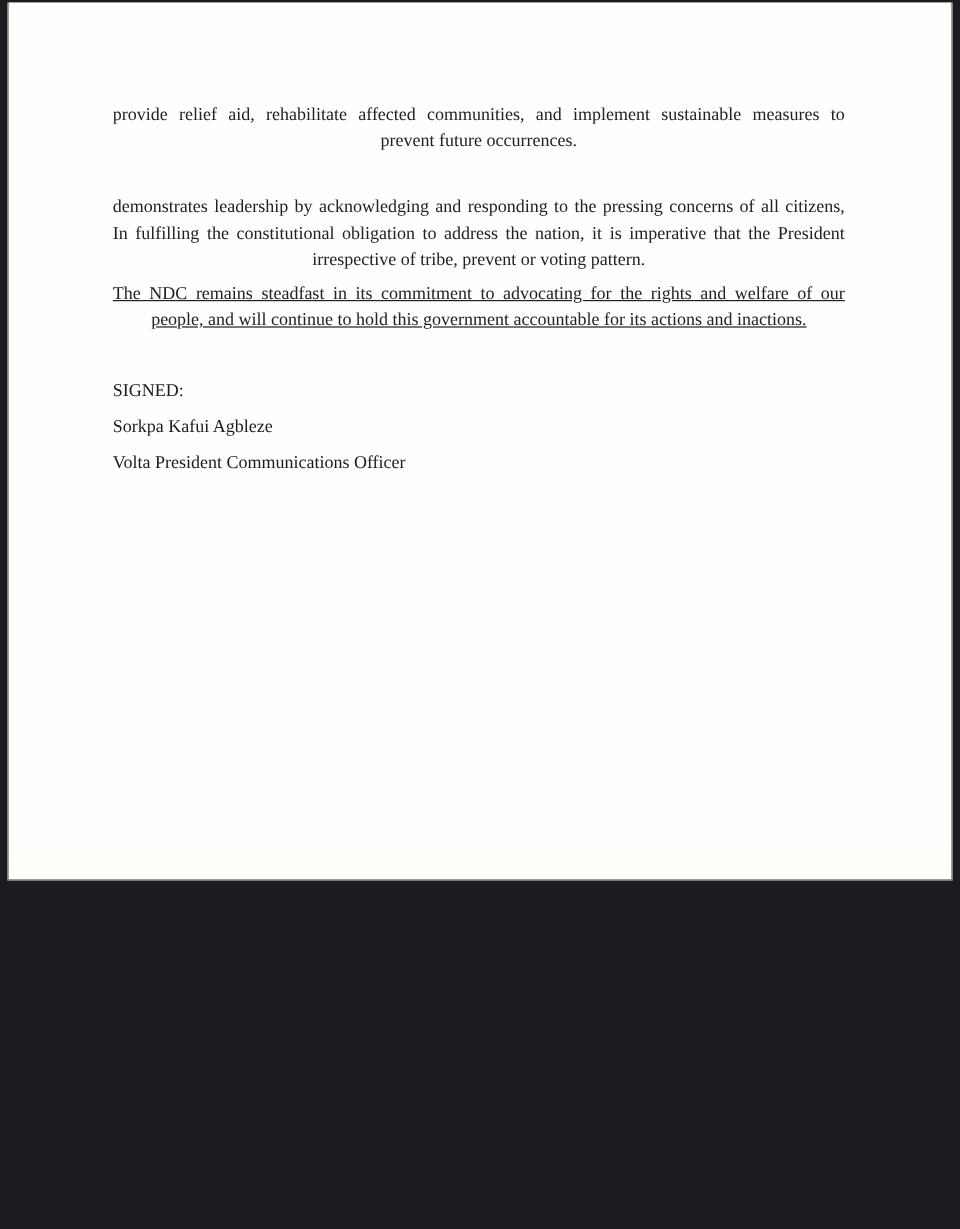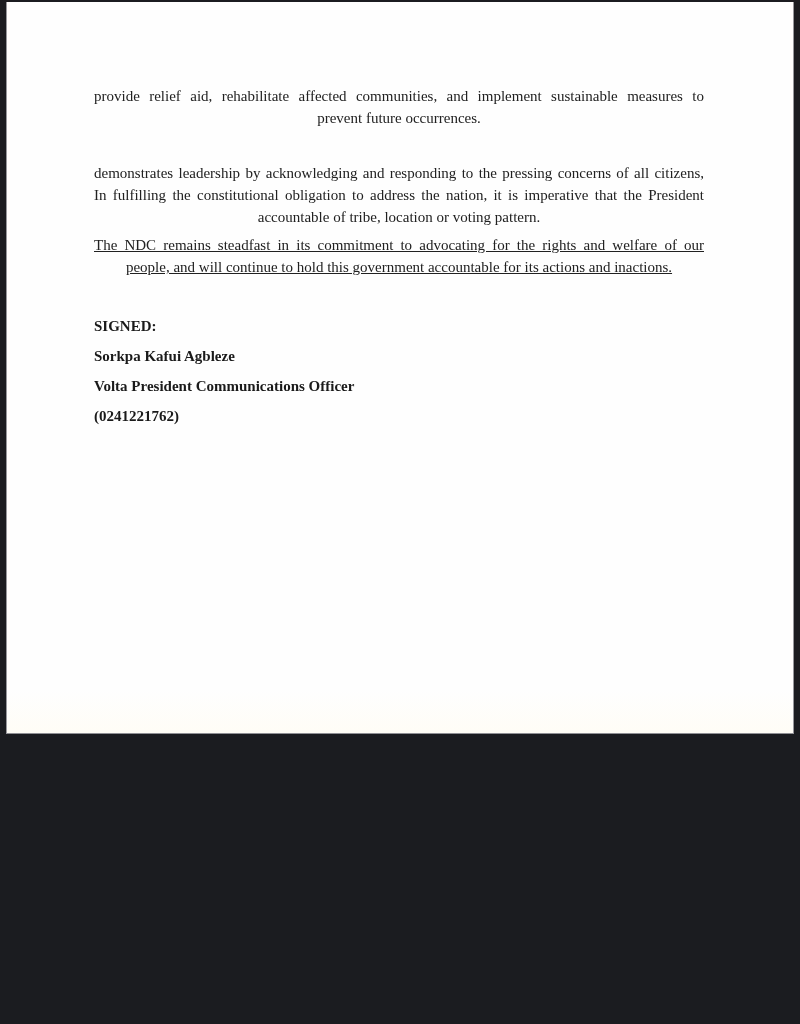--- a/index.html
+++ b/index.html
@@ -41,51 +41,50 @@
   .para { margin: 0; }
   .para-2 { margin-top: 33px; }
   .para-3 { margin-top: 6px; text-decoration: underline; }
   .ln { text-align: center; }
   .ln.fill {
     text-align: justify;
     text-align-last: justify;
   }
   .signature {
     margin-top: 37px;
-    font-weight: 700;
+    font-weight: 400;
     color: #1a1a1a;
   }
   .sig-line { line-height: 22px; }
   .sig-line + .sig-line { margin-top: 8px; }
 </style>
 </head>
 <body>
 
 <div class="viewport">
   <div class="page">
     <div class="content">
 
       <div class="para para-1">
         <div class="ln fill">provide relief aid, rehabilitate affected communities, and implement sustainable measures to</div>
         <div class="ln">prevent future occurrences.</div>
       </div>
 
       <div class="para para-2">
         <div class="ln fill">demonstrates leadership by acknowledging and responding to the pressing concerns of all citizens,</div>
         <div class="ln fill">In fulfilling the constitutional obligation to address the nation, it is imperative that the President</div>
-        <div class="ln">accountable of tribe, location or voting pattern.</div>
+        <div class="ln">irrespective of tribe, prevent or voting pattern.</div>
       </div>
 
       <div class="para para-3">
         <div class="ln fill">The NDC remains steadfast in its commitment to advocating for the rights and welfare of our</div>
         <div class="ln">people, and will continue to hold this government accountable for its actions and inactions.</div>
       </div>
 
       <div class="signature">
         <div class="sig-line">SIGNED:</div>
         <div class="sig-line">Sorkpa Kafui Agbleze</div>
         <div class="sig-line">Volta President Communications Officer</div>
-        <div class="sig-line">(0241221762)</div>
       </div>
 
     </div>
   </div>
 </div>
 
 </body></html>

